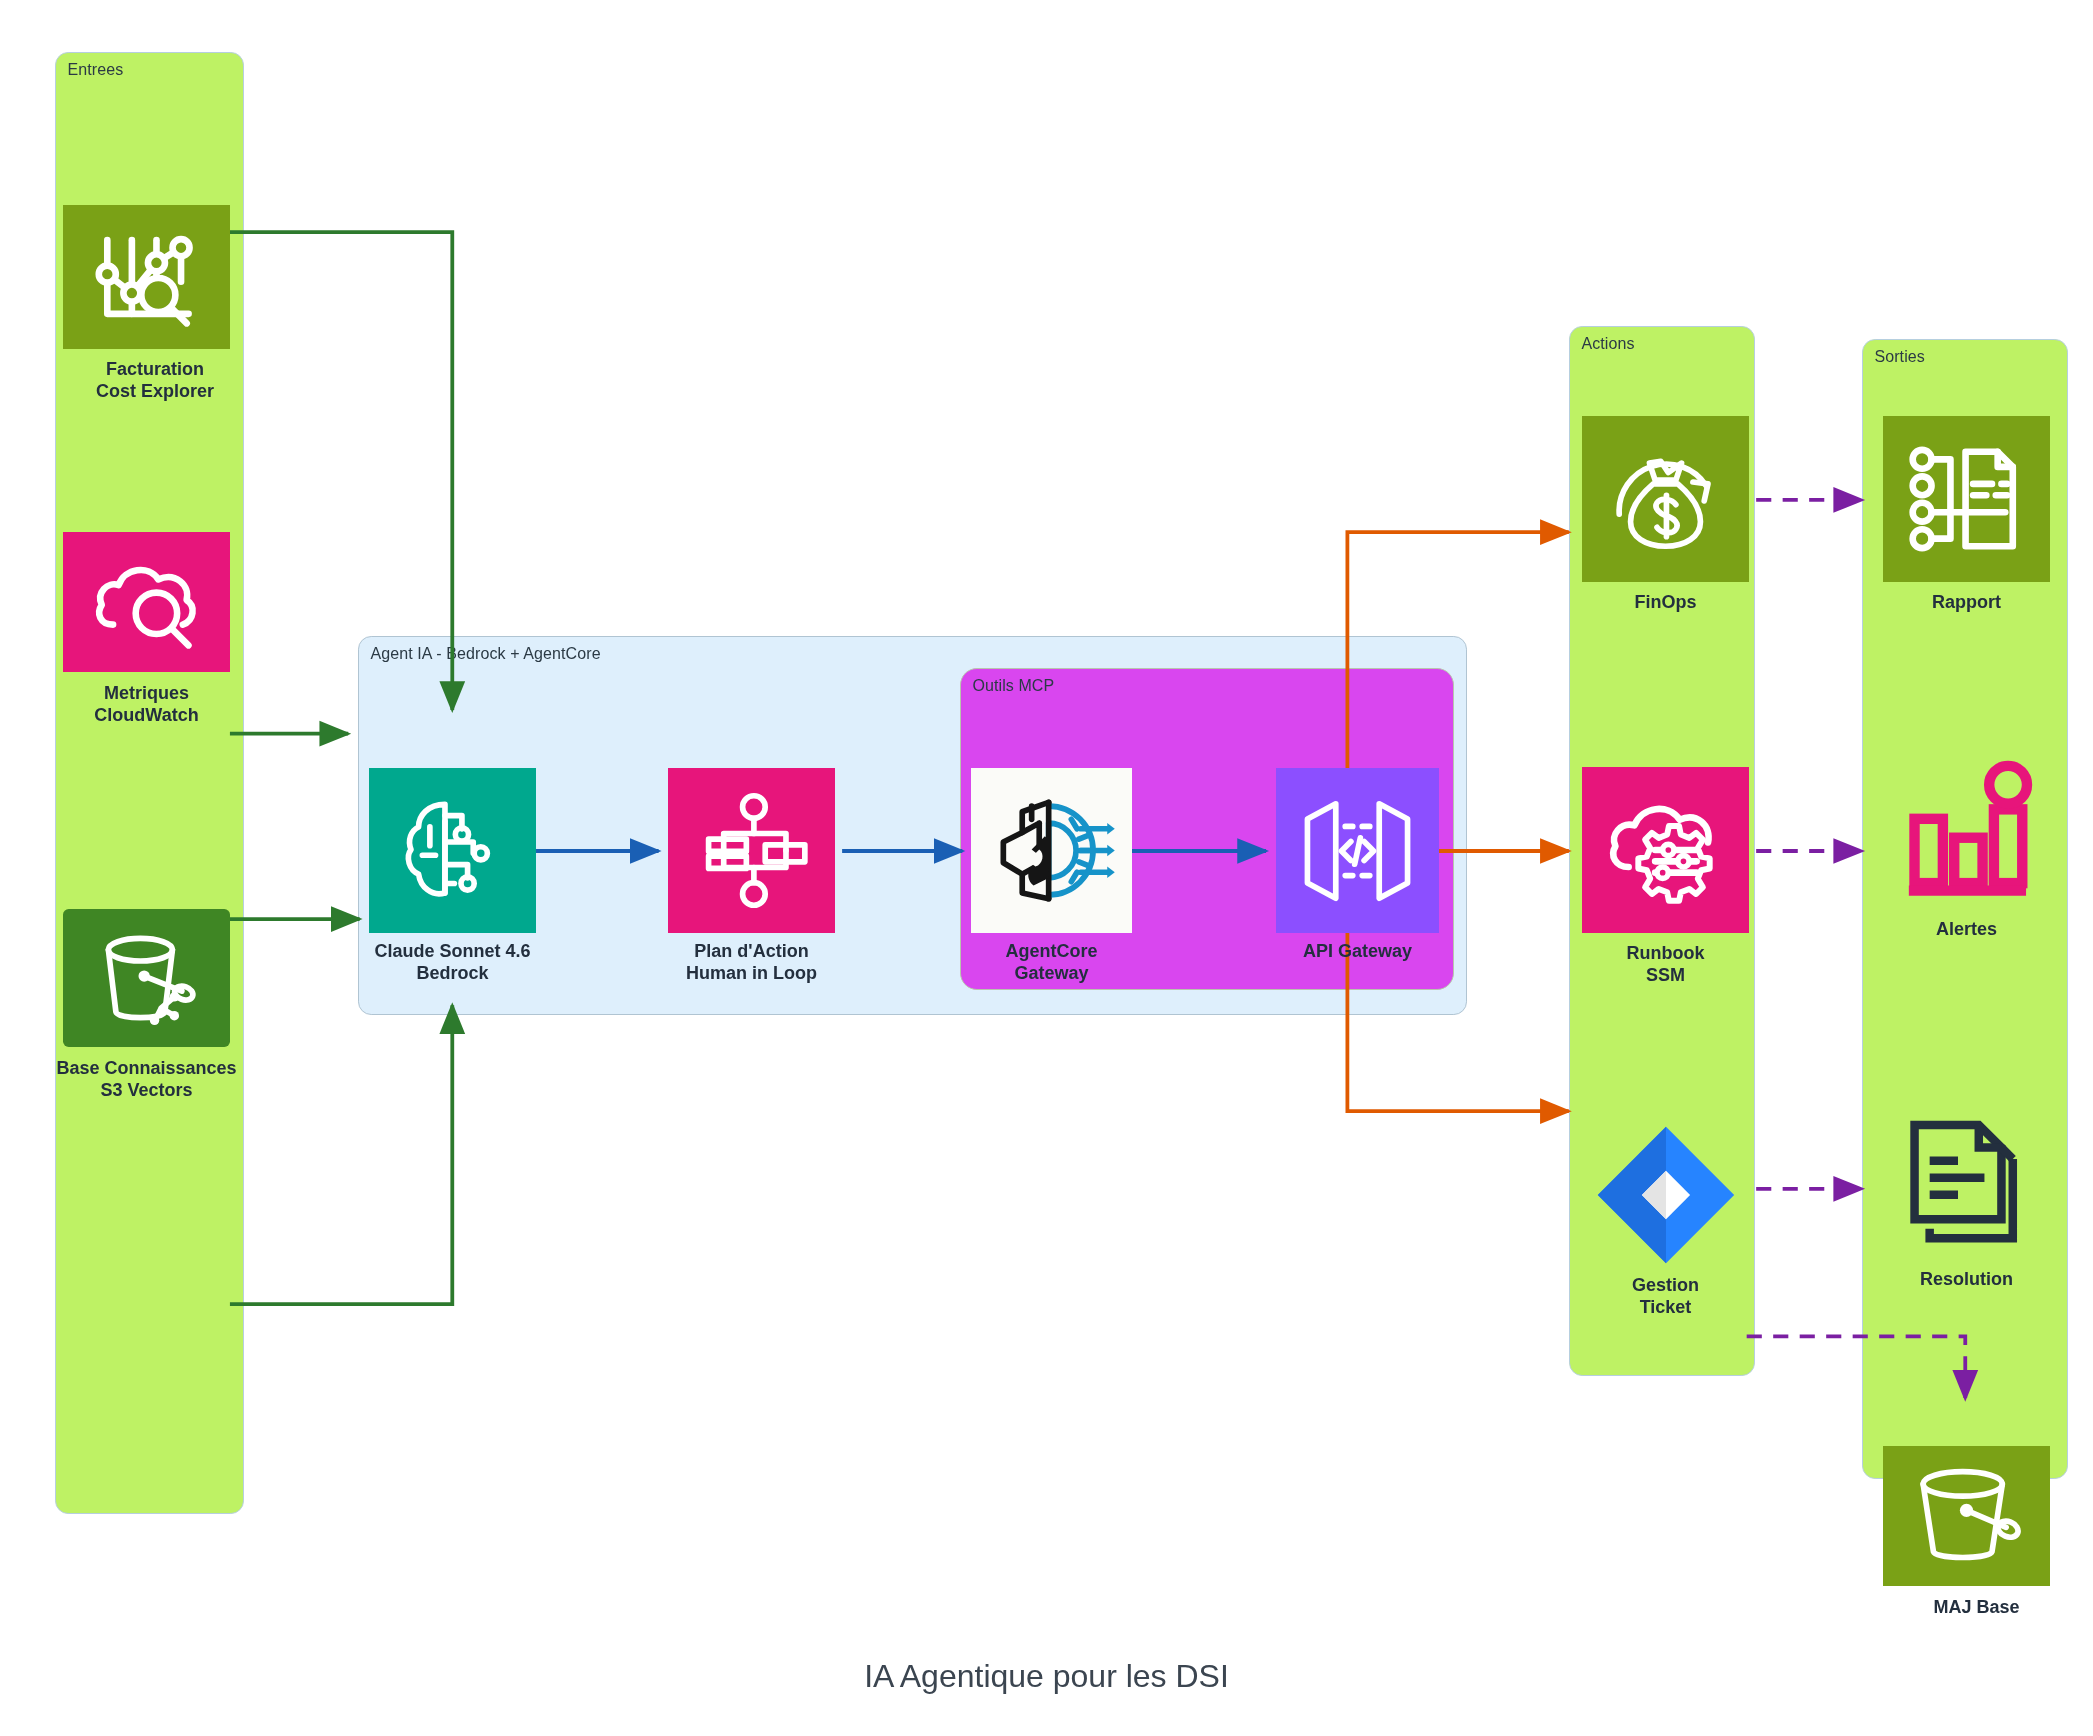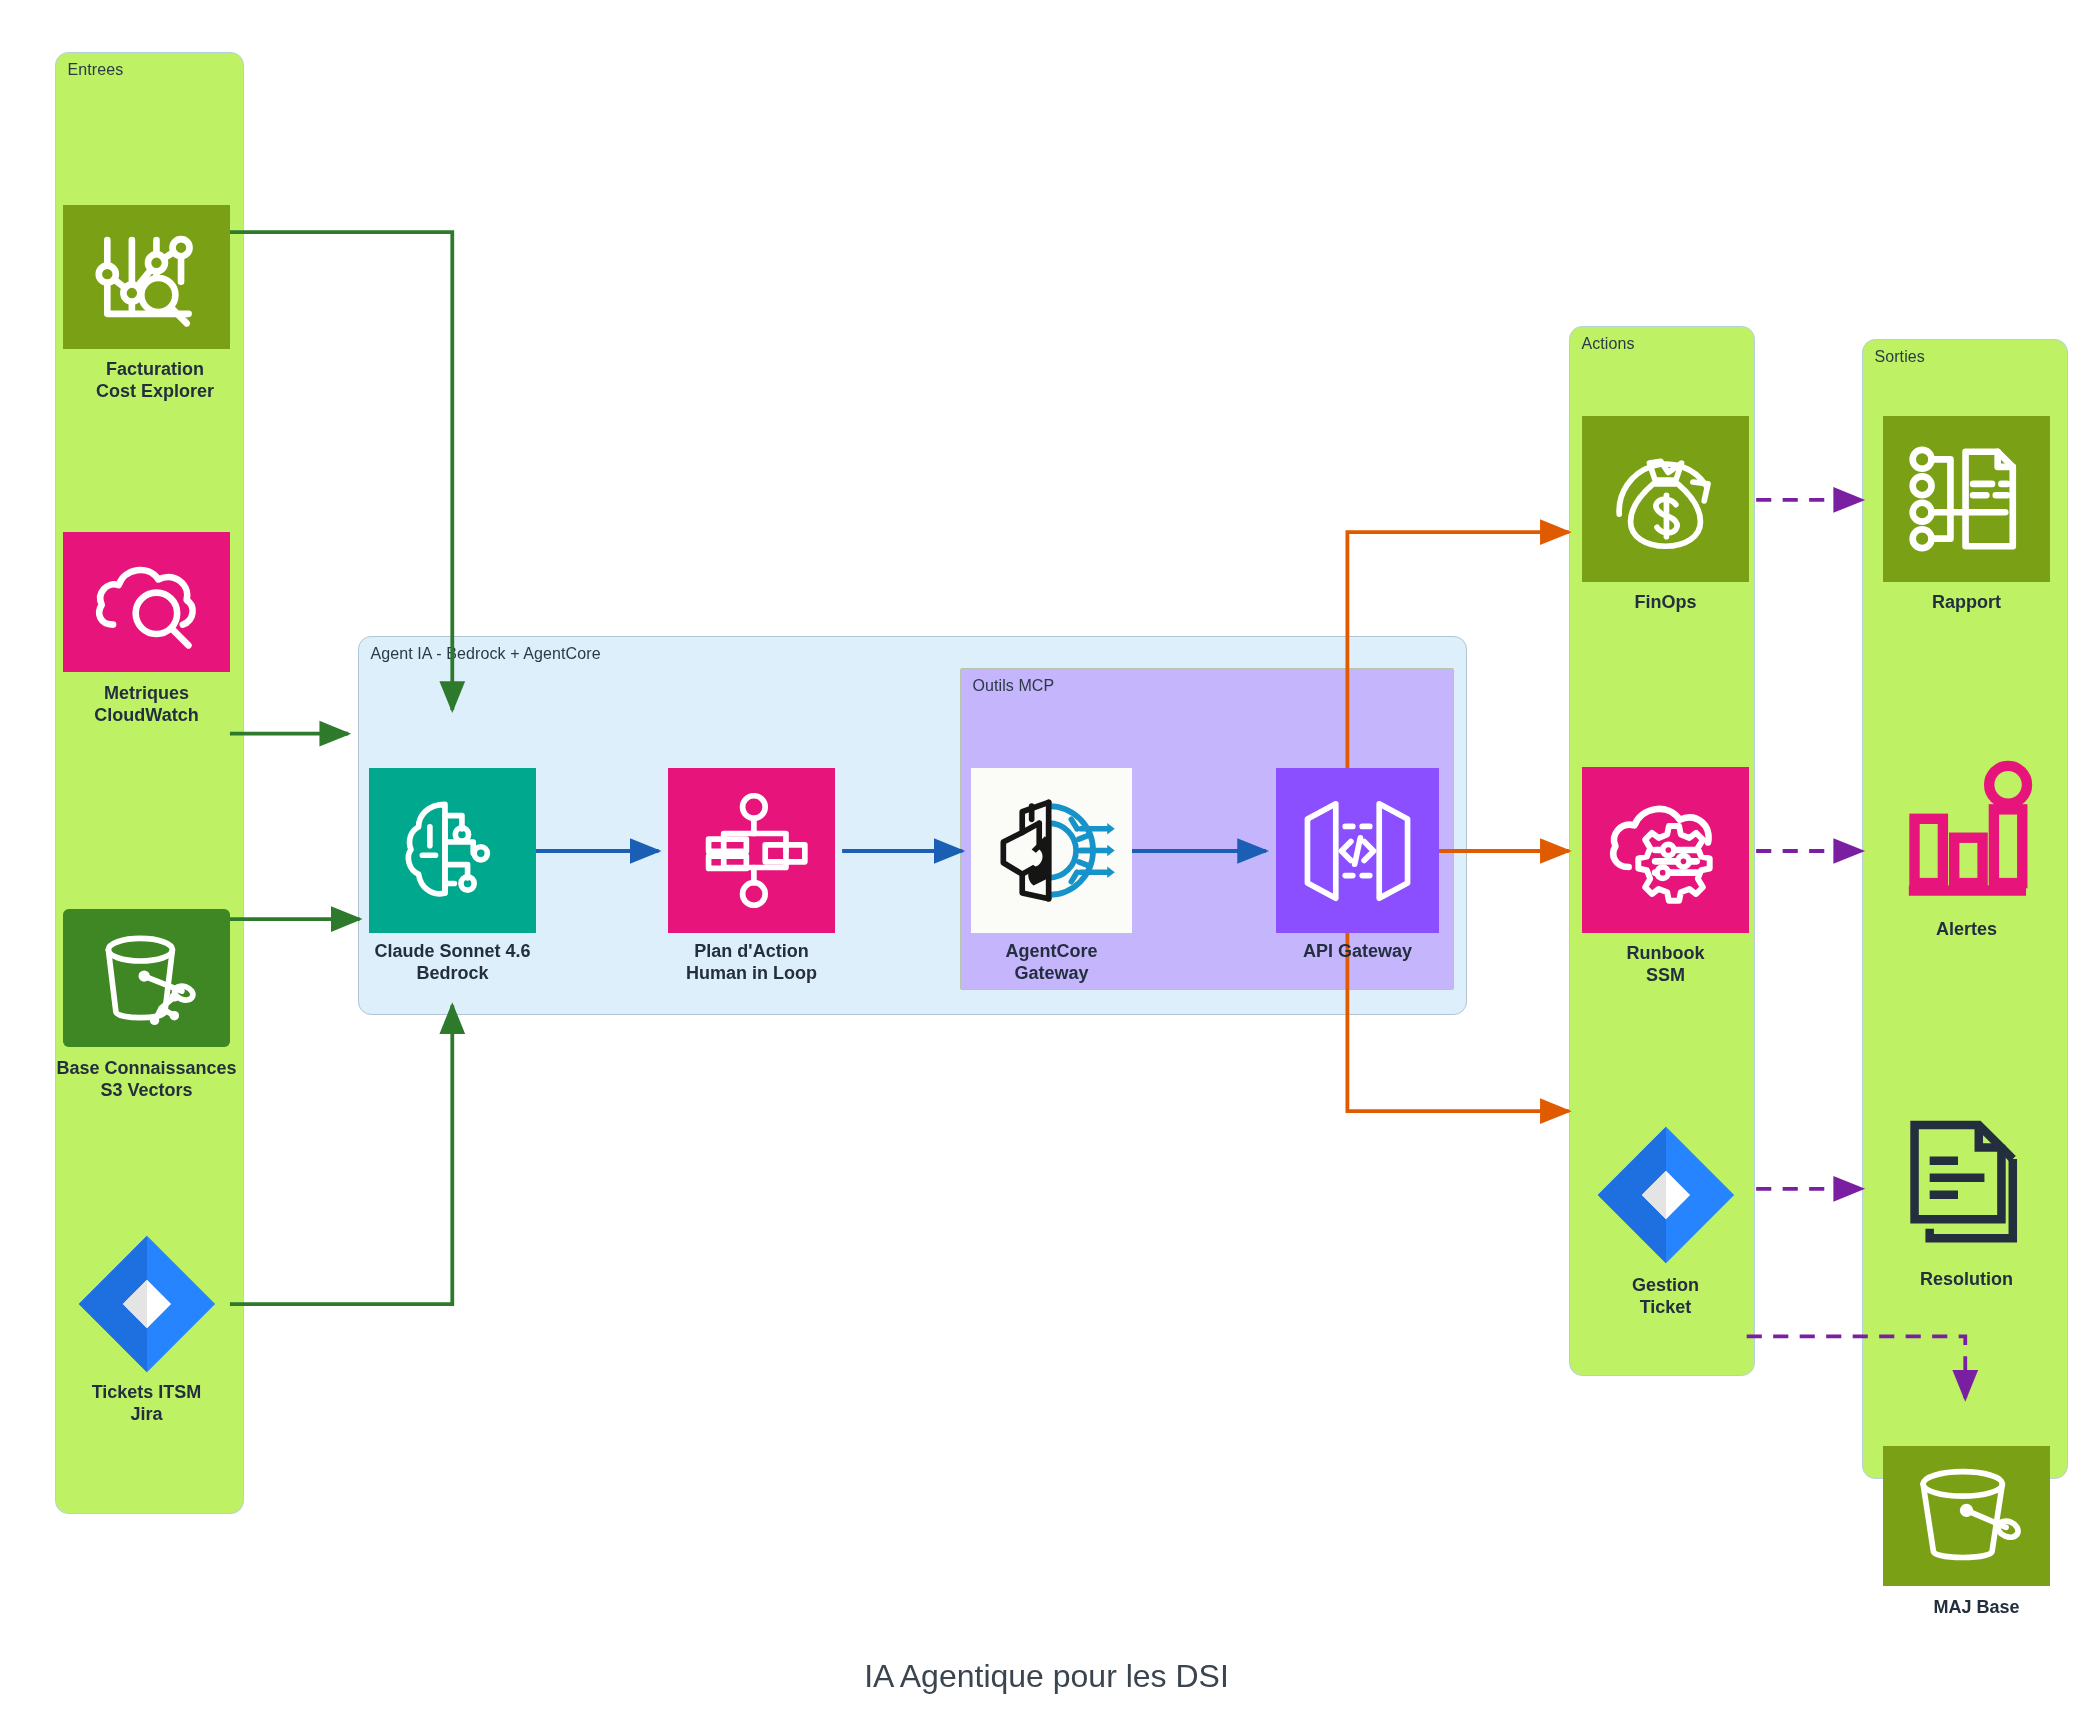--- a/index.html
+++ b/index.html
@@ -6,21 +6,21 @@
   body{width:2093px;height:1737px;position:relative;overflow:hidden;
        font-family:"Liberation Sans",sans-serif;color:#232f3e;}
 
   .canvas{position:absolute;inset:0;}
 
   
   .group{position:absolute;background:#bef264;border:0.9px solid #b6cfdf;border-radius:13.2px;box-sizing:border-box;}
   .group-label{position:absolute;left:11.4px;top:7.6px;font-size:16px;color:#2b3a45;font-weight:400;letter-spacing:0.1px;}
 
   .agent-group{position:absolute;background:#deeffc;border:0.9px solid #b0c4d2;border-radius:13.2px;box-sizing:border-box;}
-  .mcp-group{position:absolute;background:#c4b5fd;border:0.9px solid #b9c4ae;border-radius:2px;box-sizing:border-box;}
+  .mcp-group{position:absolute;background:#d946ef;border:0.9px solid #b9c4ae;border-radius:17px;box-sizing:border-box;}
 
   
   .node{position:absolute;}
   .node .tile{position:absolute;left:0;top:0;display:flex;align-items:center;justify-content:center;}
   .node .cap{position:absolute;left:50%;transform:translateX(-50%);
              text-align:center;font-size:18px;font-weight:bold;line-height:1.23;white-space:nowrap;color:#232f3e;}
 
   svg{display:block;overflow:visible;}
 
   
@@ -155,34 +155,20 @@
           <circle cx="65" cy="97" r="5"></circle>
         </g>
       </svg>
     </div>
     <div class="cap" style="top:148px;">
       <span>Base Connaissances</span><br>
       <span>S3 Vectors</span>
     </div>
   </div>
 
-  <div class="node" style="left:63px;top:1230px;width:167px;height:218px;">
-    <div class="tile" style="width:167px;height:148px;">
-      <svg width="142" height="142" viewBox="0 0 100 100">
-        <path d="M50,2 L98,50 L50,98 L2,50 Z" fill="#2684ff"></path>
-        <path d="M50,2 L2,50 L50,98 Z" fill="#1e6fe0"></path>
-        <path d="M50,33 L67,50 L50,67 L33,50 Z" fill="#ffffff"></path>
-        <path d="M50,33 L33,50 L50,67 Z" fill="#e4e4e4"></path>
-      </svg>
-    </div>
-    <div class="cap" style="top:151px;">
-      <span>Tickets ITSM</span><br>
-      <span>Jira</span>
-    </div>
-  </div>
 
   <div class="node" style="left:369px;top:768px;width:167px;height:208px;">
     <div class="tile" style="width:167px;height:165px;background:#00a88e;">
       <svg width="117" height="115" viewBox="0 0 124 122">
         <g stroke="#fff" stroke-width="6" fill="none" stroke-linecap="round" stroke-linejoin="round">
           <path d="M54,12 C36,12 26,24 26,36 C18,40 14,50 18,60 C12,68 16,82 26,86 C28,100 40,110 54,106 L54,12 Z"></path>
           <path d="M54,30 L54,106"></path>
           <path d="M54,24 L72,24 L72,38"></path>
           <path d="M54,52 L84,52 L84,64"></path>
           <path d="M54,76 L78,76 L78,90"></path>

